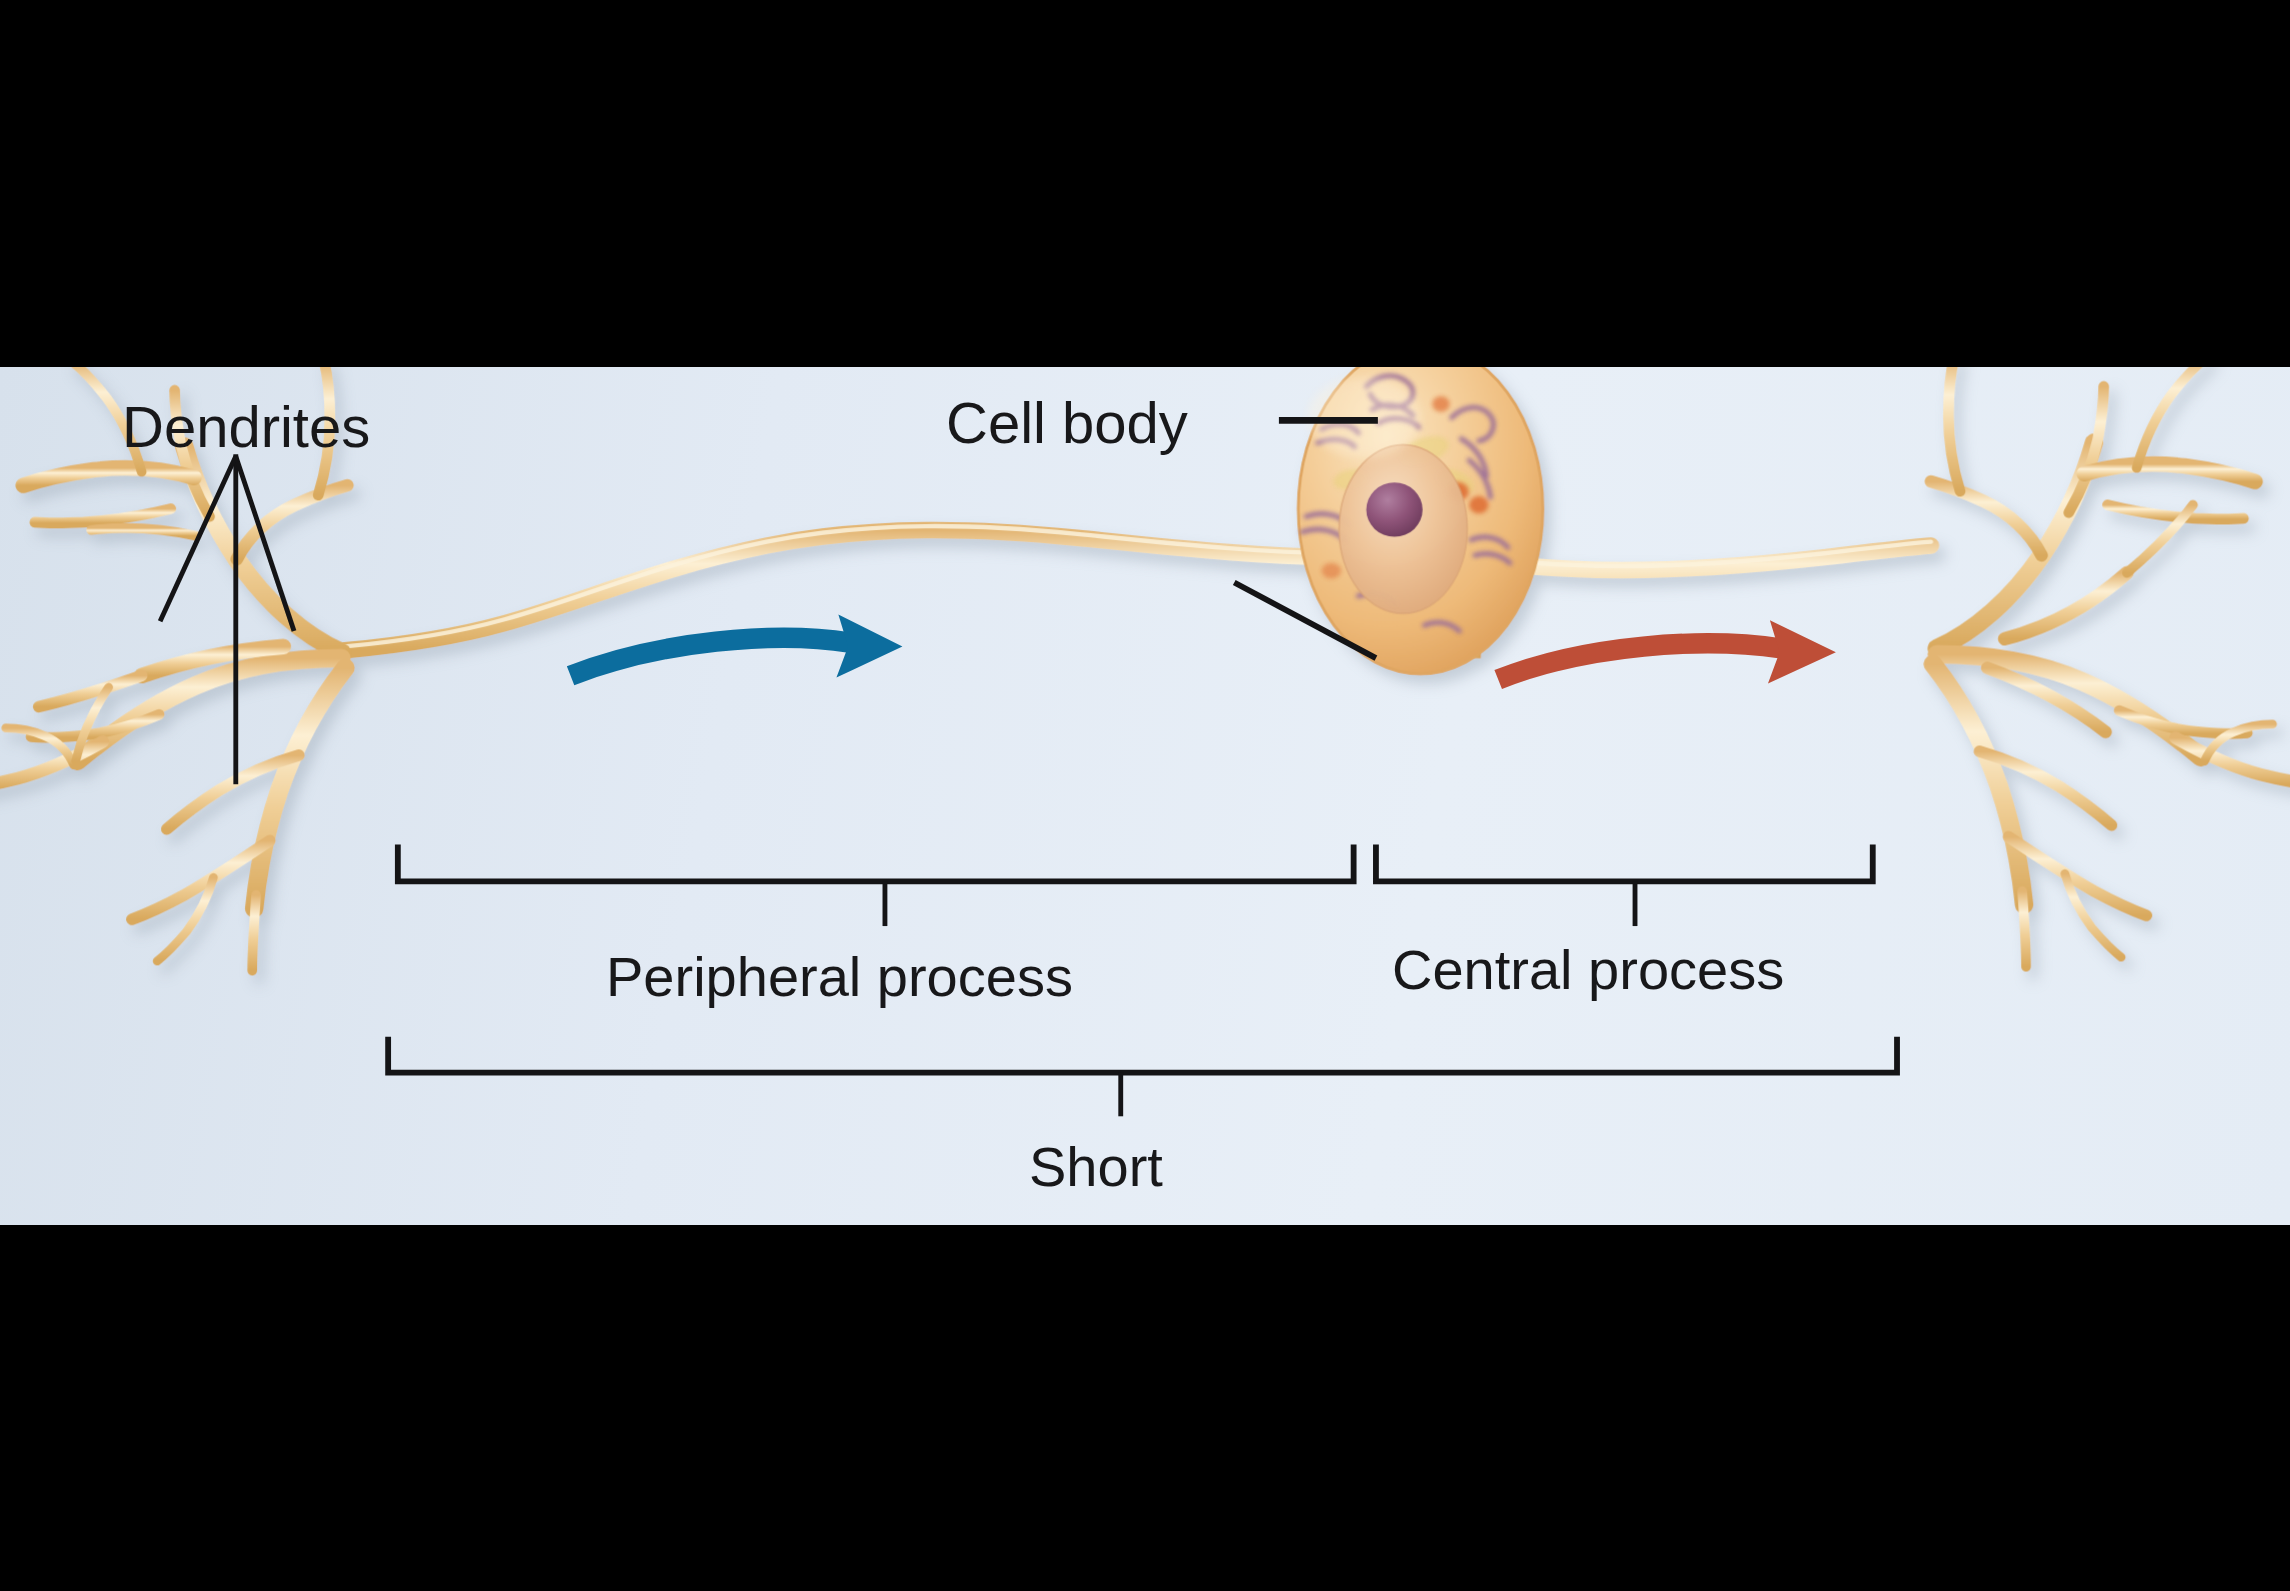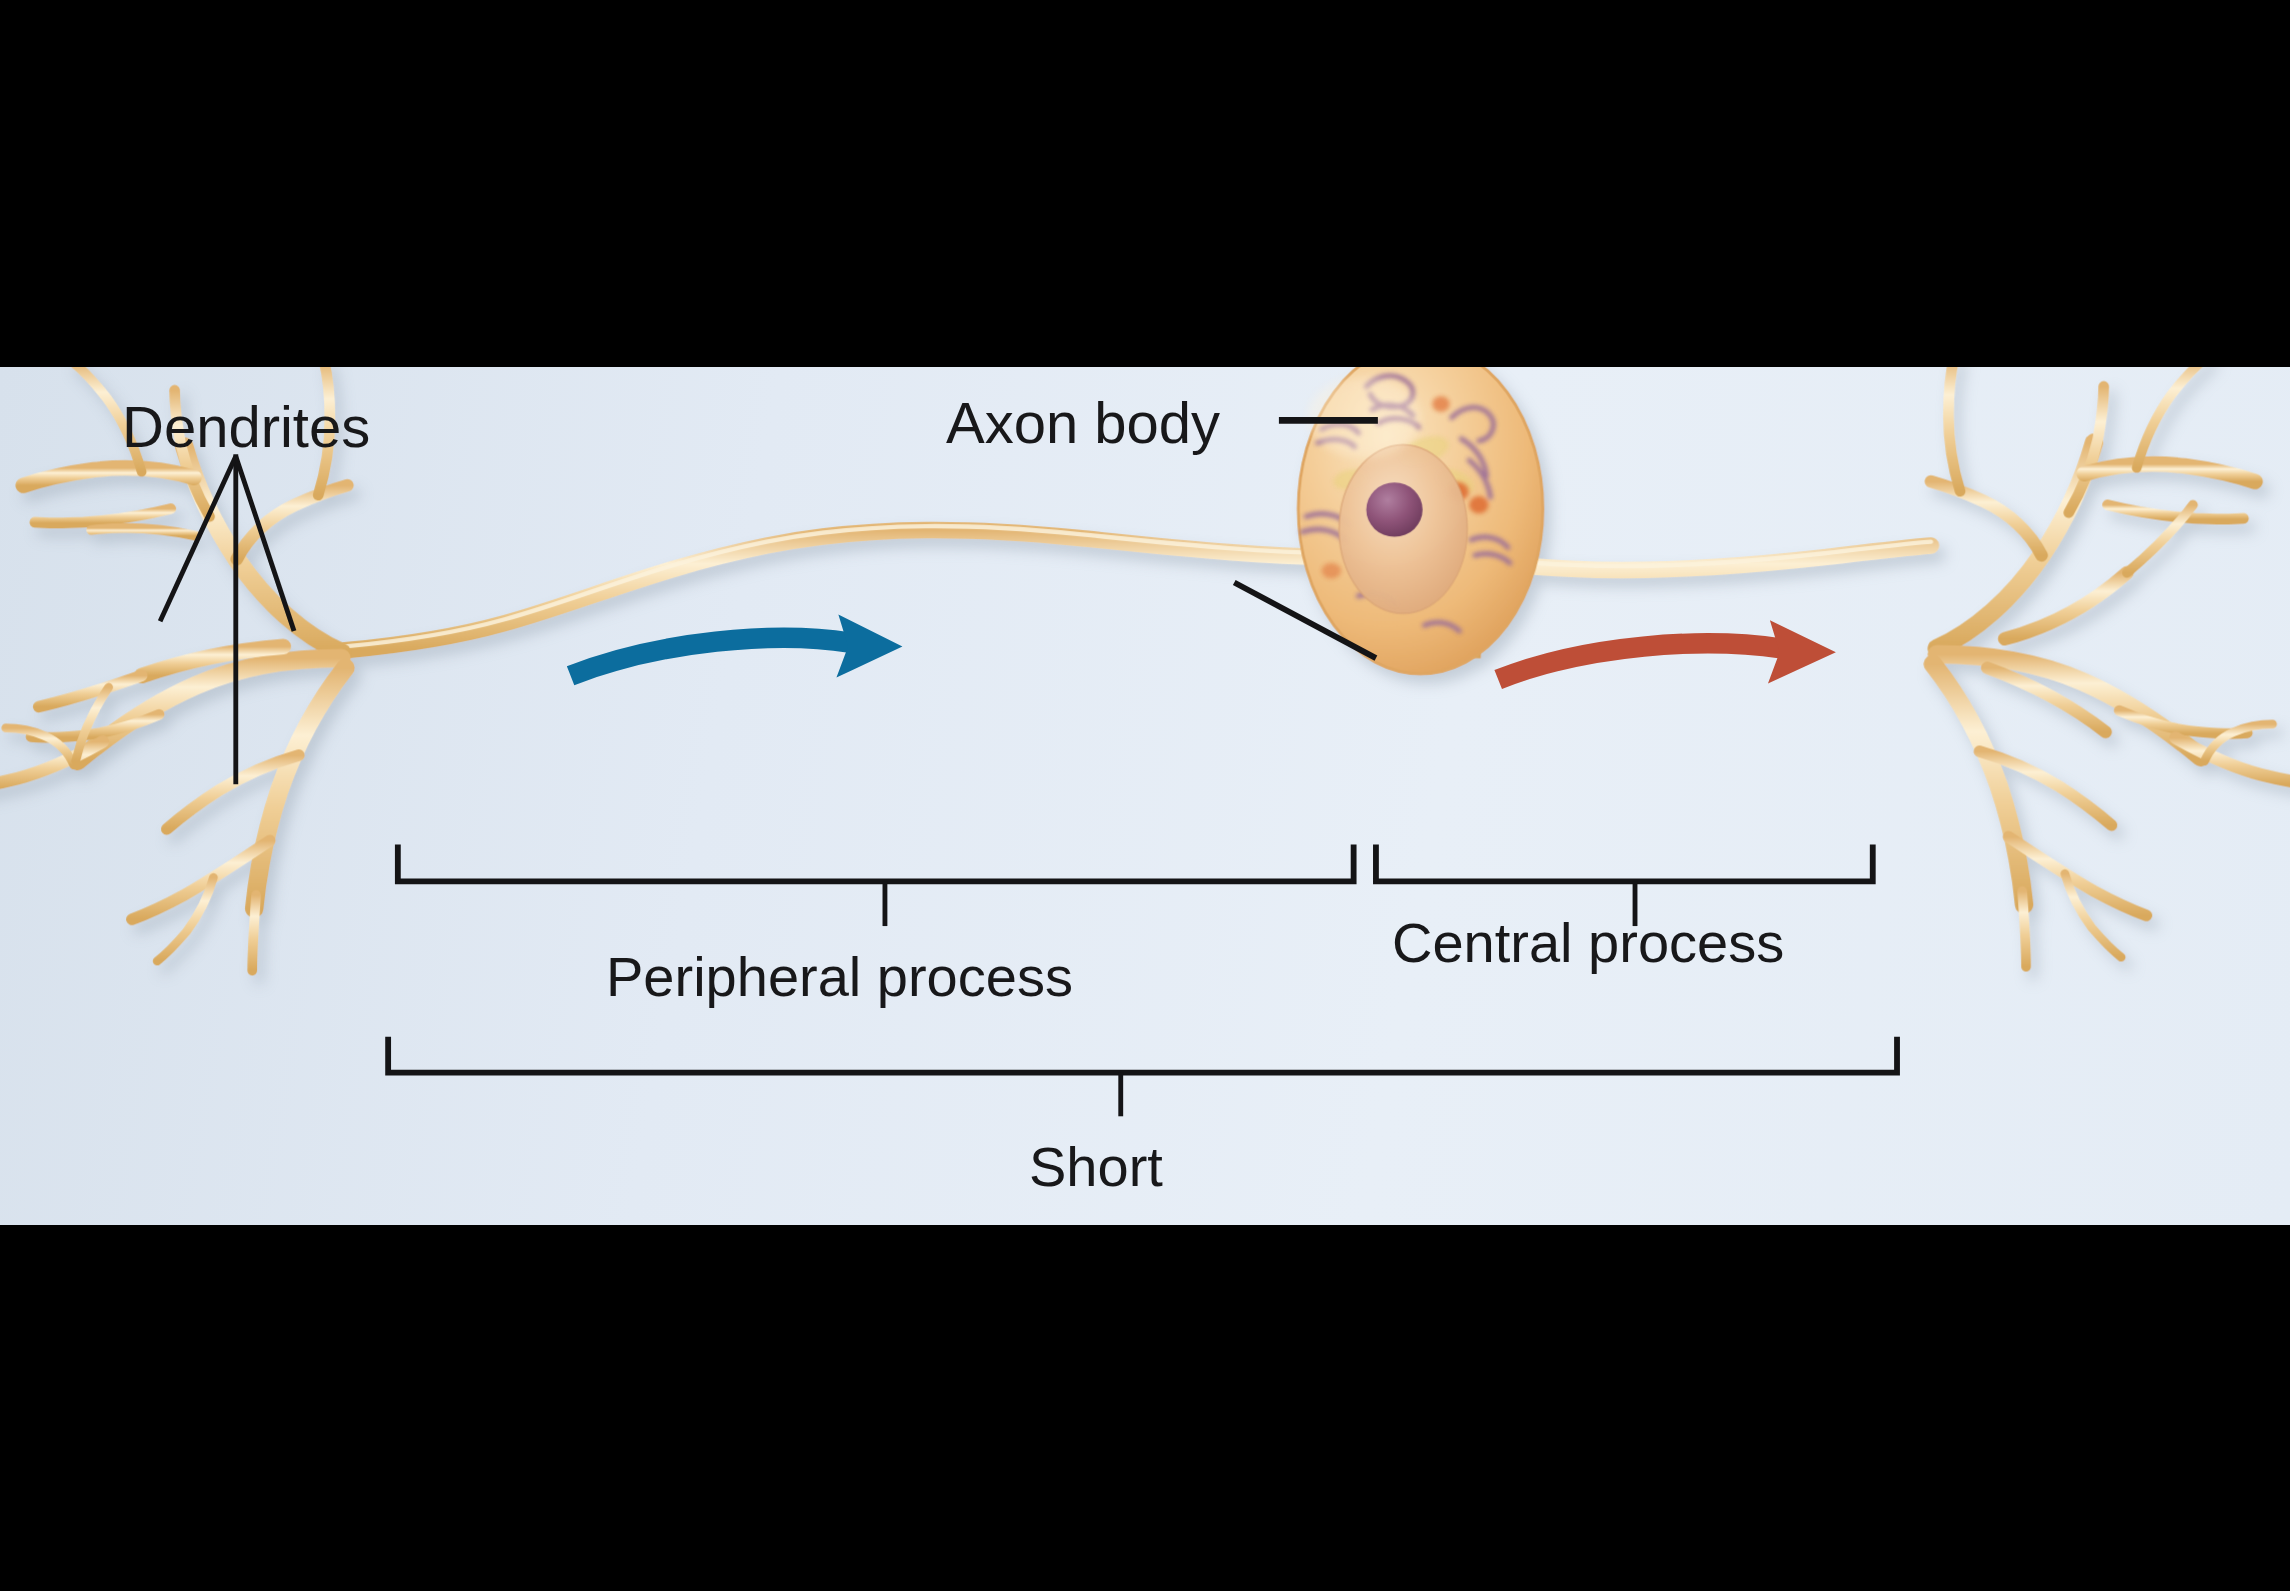--- a/index.html
+++ b/index.html
@@ -262,24 +262,24 @@
 
         <g>
           <path d="M400,690 L400,727 L1955,727 L1955,690"></path>
           <path d="M1155,727 L1155,772" stroke-width="5"></path>
         </g>
       </g>
     </svg>
 
     <div class="lbl lbl-xl" style="left:122px; top:31px;">Dendrites</div>
 
-    <div class="lbl lbl-xl" style="left:946px; top:27px;">Axon body</div>
+    <div class="lbl lbl-xl" style="left:946px; top:27px;">Cell body</div>
 
 
     <div class="lbl lbl-lg" style="left:606px; top:582px;">Peripheral process</div>
 
-    <div class="lbl lbl-lg" style="left:1392px; top:548px;">Central process</div>
+    <div class="lbl lbl-lg" style="left:1392px; top:575px;">Central process</div>
 
     <div class="lbl lbl-lg" style="left:1029px; top:772px;">Short</div>
 
   </div>
 </div>
 
 
 </body></html>

